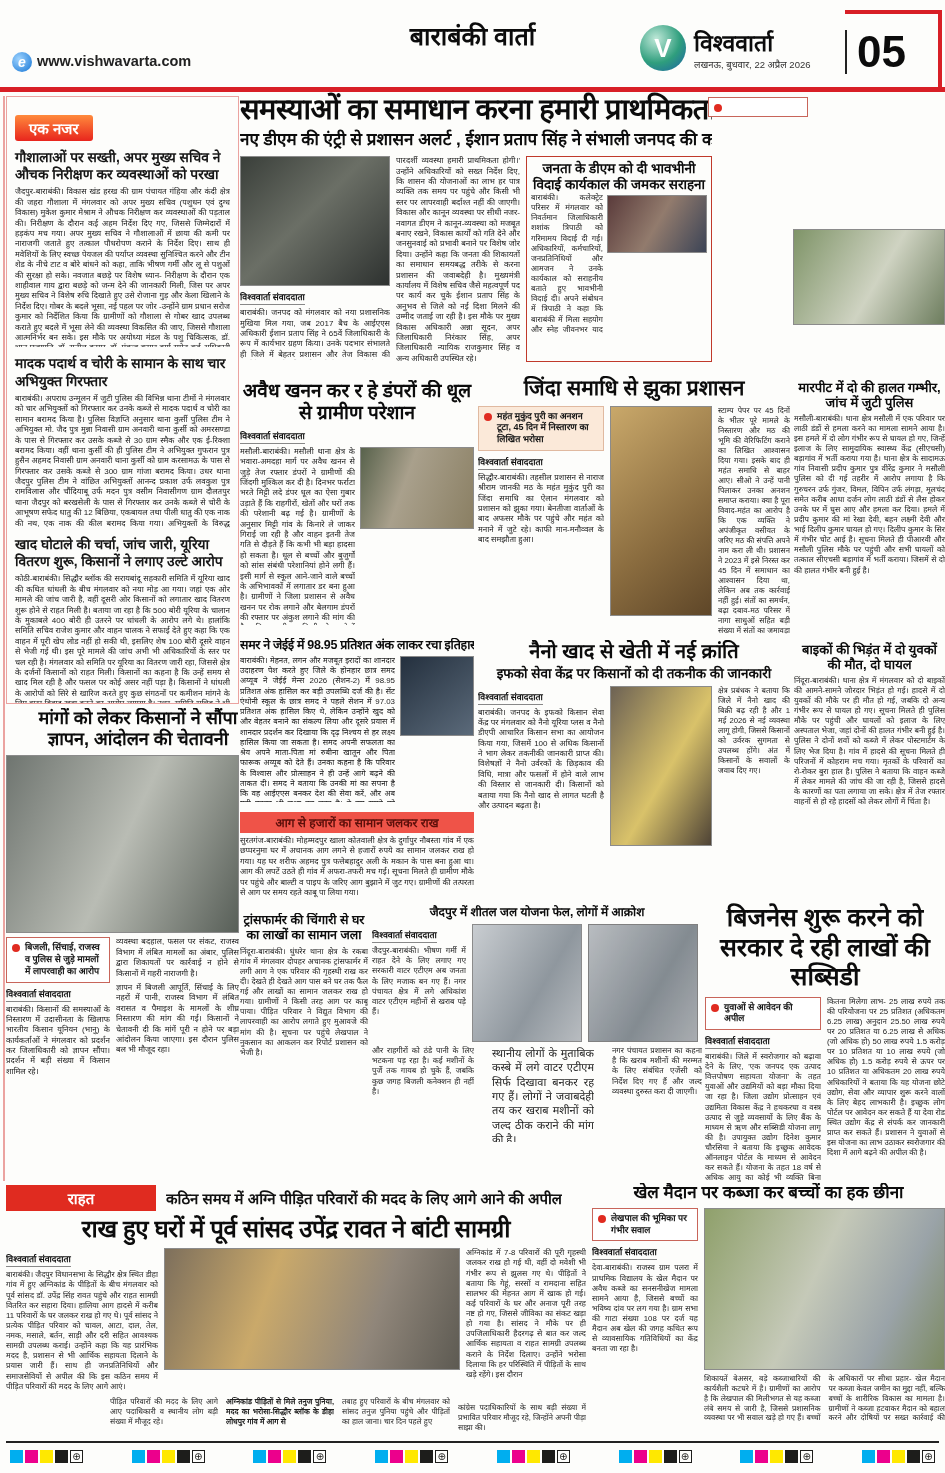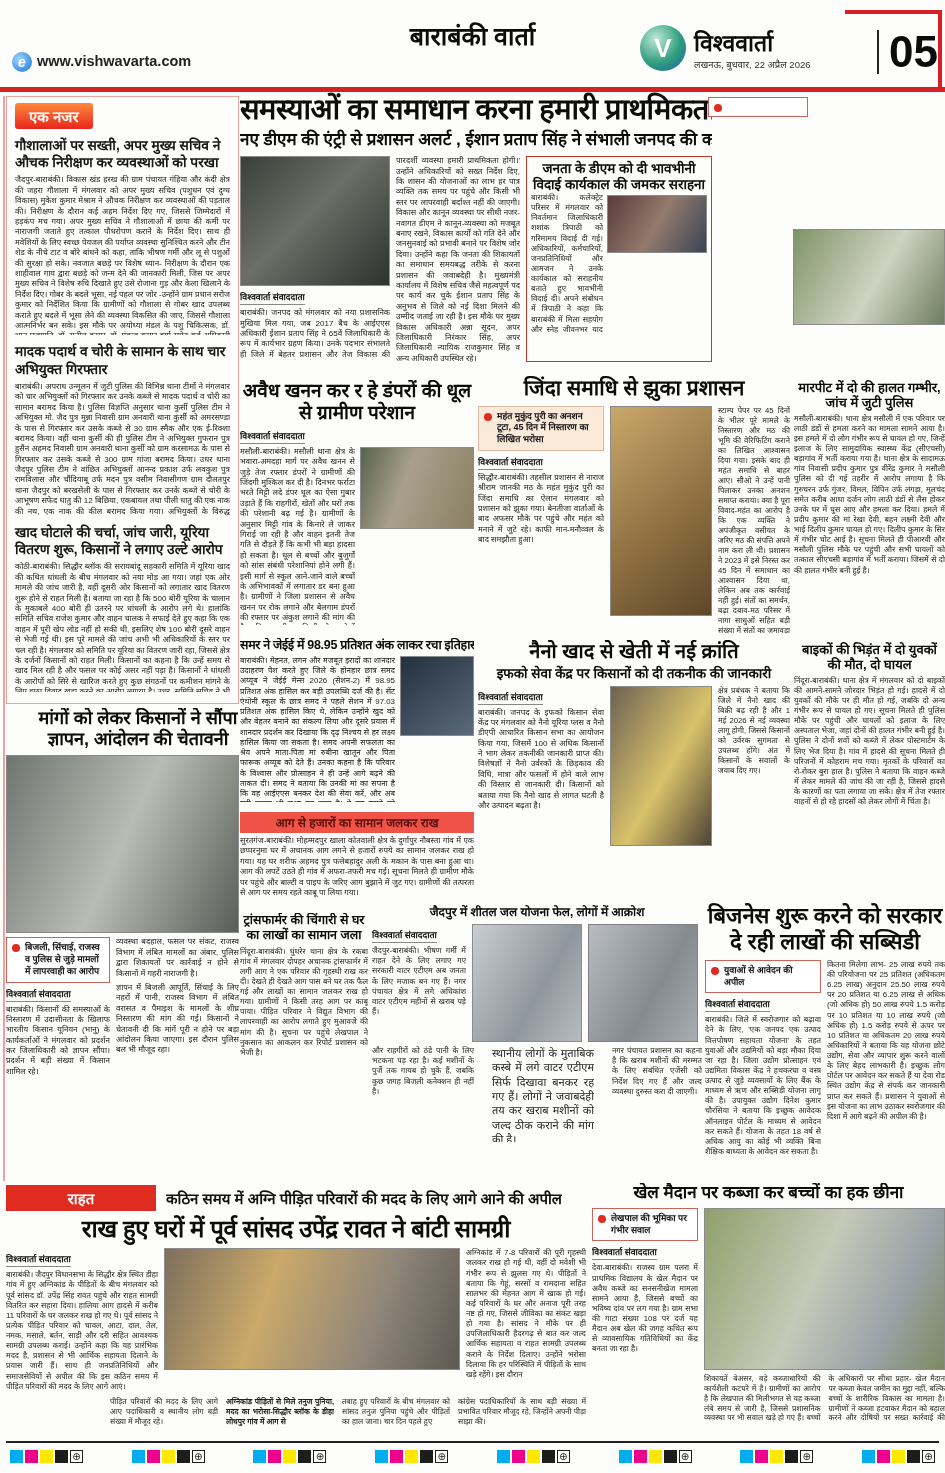--- a/index.html
+++ b/index.html
@@ -16,21 +16,21 @@
               line-height:1.3;display:flex;gap:5px;box-sizing:border-box;background:#fff;}
   .bullet-box.cream{background:#fbe9d9;border-color:#e0b9a0;}
   .dot{width:8px;height:8px;border-radius:50%;background:#e02b20;flex:0 0 auto;margin-top:2px;}
   .tab{background:linear-gradient(180deg,#ff8a3c,#e8251d);color:#fff;font-weight:bold;
        font-size:15px;padding:3px 14px;border-radius:3px;display:inline-block;}
   .red-strip{background:#ef5348;color:#5d0f0a;font-weight:bold;font-size:12px;
              text-align:center;padding:2px 20px;white-space:nowrap;overflow:hidden;}
   .tag{background:#e02b20;color:#fff;font-weight:bold;font-size:15px;text-align:center;
        padding:3px 0;width:150px;}
   .rule-red{background:#d81f26;}
-  .ek-box{border:1.5px solid #eba3a0;box-sizing:border-box;padding:6px 8px;}
+  .ek-box{border:1.5px solid #eba3a0;box-sizing:border-box;padding:18px 8px;}
   .ek-h{font-size:13.8px;font-weight:bold;line-height:1.25;margin:8px 0 4px;}
   .clamp{overflow:hidden;}
   .cols2{column-count:2;column-gap:8px;}
   
   .ph-lead{background:linear-gradient(135deg,#3a3f3a,#6b6f66 45%,#2e3230);}
   .ph-farewell{background:linear-gradient(120deg,#5a3b3b,#927b6d 50%,#3c4456);}
   .ph-ayaz{background:linear-gradient(120deg,#7f9468,#cfd3c2 55%,#6d7d5e);}
   .ph-mining{background:linear-gradient(110deg,#58624c,#a9a08c 40%,#8a7f63);}
   .ph-samadhi{background:linear-gradient(140deg,#c9a86a,#8a6c3f 60%,#5e4628);}
   .ph-jee{background:linear-gradient(140deg,#24303e,#5b6a7a);}
@@ -68,21 +68,21 @@
     <span class="eicon">e</span><span style="font-size:14.5px;font-weight:bold;color:#222;">www.vishwavarta.com</span>
   </div>
   <div class="blk hd" style="left:300px;top:22px;width:345px;font-size:25px;">बाराबंकी वार्ता</div>
   <div class="blk" style="left:640px;top:18px;width:200px;height:60px;display:flex;gap:8px;align-items:center;">
     <div class="logo-circle">V</div>
     <div>
       <div style="font-size:23px;font-weight:bold;color:#0c0c0c;">विश्ववार्ता</div>
       <div style="font-size:9.5px;color:#333;">लखनऊ, बुधवार, 22 अप्रैल 2026</div>
     </div>
   </div>
-  <div class="blk frame05" style="left:845px;top:10px;width:93px;height:76px;display:flex;align-items:center;justify-content:flex-end;">
+  <div class="blk frame05" style="left:845px;top:10px;width:93px;height:76px;display:flex;align-items:center;justify-content:flex-start;">
     <div class="pageno">05</div>
   </div>
   <div class="blk rule-red" style="left:0;top:87px;width:945px;height:5px;"></div>
   <div class="blk" style="left:3px;top:96px;width:2px;height:1085px;background:#eba3a0;"></div>
 
   <div class="blk ek-box" style="left:6px;top:96px;width:233px;height:608px;">
     <span class="tab">एक नजर</span>
     <div class="ek-h">गौशालाओं पर सख्ती, अपर मुख्य सचिव ने औचक निरीक्षण कर व्यवस्थाओं को परखा</div>
     <div class="body-txt clamp" style="max-height:160px;">जैदपुर-बाराबंकी। विकास खंड हरख की ग्राम पंचायत गंहिया और कंदी क्षेत्र की जहरा गौशाला में मंगलवार को अपर मुख्य सचिव (पशुधन एवं दुग्ध विकास) मुकेश कुमार मेश्राम ने औचक निरीक्षण कर व्यवस्थाओं की पड़ताल की। निरीक्षण के दौरान कई अहम निर्देश दिए गए, जिससे जिम्मेदारों में हड़कंप मच गया। अपर मुख्य सचिव ने गौशालाओं में छाया की कमी पर नाराजगी जताते हुए तत्काल पौधरोपण कराने के निर्देश दिए। साथ ही मवेशियों के लिए स्वच्छ पेयजल की पर्याप्त व्यवस्था सुनिश्चित करने और टीन शेड के नीचे टाट व बोरे बांधने को कहा, ताकि भीषण गर्मी और लू से पशुओं की सुरक्षा हो सके। नवजात बछड़े पर विशेष ध्यान- निरीक्षण के दौरान एक शाहीवाल गाय द्वारा बछड़े को जन्म देने की जानकारी मिली, जिस पर अपर मुख्य सचिव ने विशेष रुचि दिखाते हुए उसे रोजाना गुड़ और केला खिलाने के निर्देश दिए। गोबर के बदले भूसा, नई पहल पर जोर -उन्होंने ग्राम प्रधान सरोज कुमार को निर्देशित किया कि ग्रामीणों को गौशाला से गोबर खाद उपलब्ध कराते हुए बदले में भूसा लेने की व्यवस्था विकसित की जाए, जिससे गौशाला आत्मनिर्भर बन सके। इस मौके पर अयोध्या मंडल के पशु चिकित्सक, डॉ. भानु प्रजापति, डॉ. सुनील कुमार, डॉ. पंकज कुमार वर्मा समेत कई अधिकारी मौजूद रहे।</div>
     <div class="ek-h">मादक पदार्थ व चोरी के सामान के साथ चार अभियुक्त गिरफ्तार</div>
@@ -211,21 +211,21 @@
       <div class="photo ph-atm" style="width:110px;height:118px;flex:0 0 auto;filter:brightness(0.92);"></div>
     </div>
     <div style="display:flex;gap:18px;margin-top:4px;">
       <div class="body-txt clamp" style="width:102px;max-height:96px;font-size:7.8px;">और राहगीरों को ठंडे पानी के लिए भटकना पड़ रहा है। कई मशीनों के पुर्जे तक गायब हो चुके हैं, जबकि कुछ जगह बिजली कनेक्शन ही नहीं है।</div>
       <div class="body-txt clamp" style="width:102px;max-height:96px;font-size:11px;">स्थानीय लोगों के मुताबिक कस्बे में लगे वाटर एटीएम सिर्फ दिखावा बनकर रह गए हैं। लोगों ने जवाबदेही तय कर खराब मशीनों को जल्द ठीक कराने की मांग की है।</div>
       <div class="body-txt clamp" style="flex:1;max-height:96px;font-size:7.8px;">नगर पंचायत प्रशासन का कहना है कि खराब मशीनों की मरम्मत के लिए संबंधित एजेंसी को निर्देश दिए गए हैं और जल्द व्यवस्था दुरुस्त करा दी जाएगी।</div>
     </div>
   </div>
 
   <div class="blk" style="left:705px;top:903px;width:240px;height:280px;">
-    <div class="hd" style="font-size:22px;">बिजनेस शुरू करने को सरकार दे रही लाखों की सब्सिडी</div>
+    <div class="hd" style="font-size:25px;">बिजनेस शुरू करने को सरकार दे रही लाखों की सब्सिडी</div>
     <div style="display:flex;gap:6px;margin-top:5px;">
       <div style="width:116px;flex:0 0 auto;">
         <div class="bullet-box">
           <span class="dot"></span>
           <span>युवाओं से आवेदन की अपील</span>
         </div>
         <span class="byline">विश्ववार्ता संवाददाता</span>
         <div class="body-txt clamp" style="max-height:158px;font-size:7.8px;">बाराबंकी। जिले में स्वरोजगार को बढ़ावा देने के लिए, 'एक जनपद एक उत्पाद वित्तपोषण सहायता योजना' के तहत युवाओं और उद्यमियों को बड़ा मौका दिया जा रहा है। जिला उद्योग प्रोत्साहन एवं उद्यमिता विकास केंद्र ने हथकरघा व वस्त्र उत्पाद से जुड़े व्यवसायों के लिए बैंक के माध्यम से ऋण और सब्सिडी योजना लागू की है। उपायुक्त उद्योग दिनेश कुमार चौरसिया ने बताया कि इच्छुक आवेदक ऑनलाइन पोर्टल के माध्यम से आवेदन कर सकते हैं। योजना के तहत 18 वर्ष से अधिक आयु का कोई भी व्यक्ति बिना शैक्षिक बाध्यता के आवेदन कर सकता है।</div>
       </div>
       <div style="flex:1;">
@@ -247,21 +247,21 @@
       </div>
       <div class="photo ph-relief" style="width:296px;height:122px;flex:0 0 auto;"></div>
       <div style="flex:1;">
         <div class="body-txt clamp" style="max-height:176px;font-size:7.8px;">अग्निकांड में 7-8 परिवारों की पूरी गृहस्थी जलकर राख हो गई थी, वहीं दो मवेशी भी गंभीर रूप से झुलस गए थे। पीड़ितों ने बताया कि गेहूं, सरसों व रामदाना सहित सालभर की मेहनत आग में खाक हो गई। कई परिवारों के घर और अनाज पूरी तरह नष्ट हो गए, जिससे जीविका का संकट खड़ा हो गया है। सांसद ने मौके पर ही उपजिलाधिकारी हैदरगढ़ से बात कर जल्द आर्थिक सहायता व राहत सामग्री उपलब्ध कराने के निर्देश दिलाए। उन्होंने भरोसा दिलाया कि हर परिस्थिति में पीड़ितों के साथ खड़े रहेंगे। इस दौरान</div>
       </div>
     </div>
     <div style="display:flex;gap:8px;margin-top:5px;margin-left:104px;">
       <div class="body-txt clamp" style="width:108px;max-height:50px;font-size:7.6px;">पीड़ित परिवारों की मदद के लिए आगे आए पदाधिकारी व स्थानीय लोग बड़ी संख्या में मौजूद रहे।</div>
       <div class="body-txt clamp" style="width:108px;max-height:50px;font-size:7.6px;font-weight:bold;">अग्निकांड पीड़ितों से मिले तनुज पुनिया, मदद का भरोसा-सिद्धौर ब्लॉक के डीहा लोधपुर गांव में आग से</div>
       <div class="body-txt clamp" style="width:108px;max-height:50px;font-size:7.6px;">तबाह हुए परिवारों के बीच मंगलवार को सांसद तनुज पुनिया पहुंचे और पीड़ितों का हाल जाना। चार दिन पहले हुए</div>
-      <div class="body-txt clamp" style="flex:1;max-height:50px;font-size:7.6px;">कांग्रेस पदाधिकारियों के साथ बड़ी संख्या में प्रभावित परिवार मौजूद रहे, जिन्होंने अपनी पीड़ा साझा की।</div>
+      <div class="body-txt clamp" style="flex:1;max-height:50px;font-size:7.6px;margin-top:6px;">कांग्रेस पदाधिकारियों के साथ बड़ी संख्या में प्रभावित परिवार मौजूद रहे, जिन्होंने अपनी पीड़ा साझा की।</div>
     </div>
   </div>
 
   <div class="blk" style="left:592px;top:1183px;width:353px;height:254px;">
     <div class="hd nowrap" style="font-size:17px;">खेल मैदान पर कब्जा कर बच्चों का हक छीना</div>
     <div style="display:flex;gap:6px;margin-top:5px;">
       <div style="width:106px;flex:0 0 auto;">
         <div class="bullet-box">
           <span class="dot"></span>
           <span>लेखपाल की भूमिका पर गंभीर सवाल</span>

